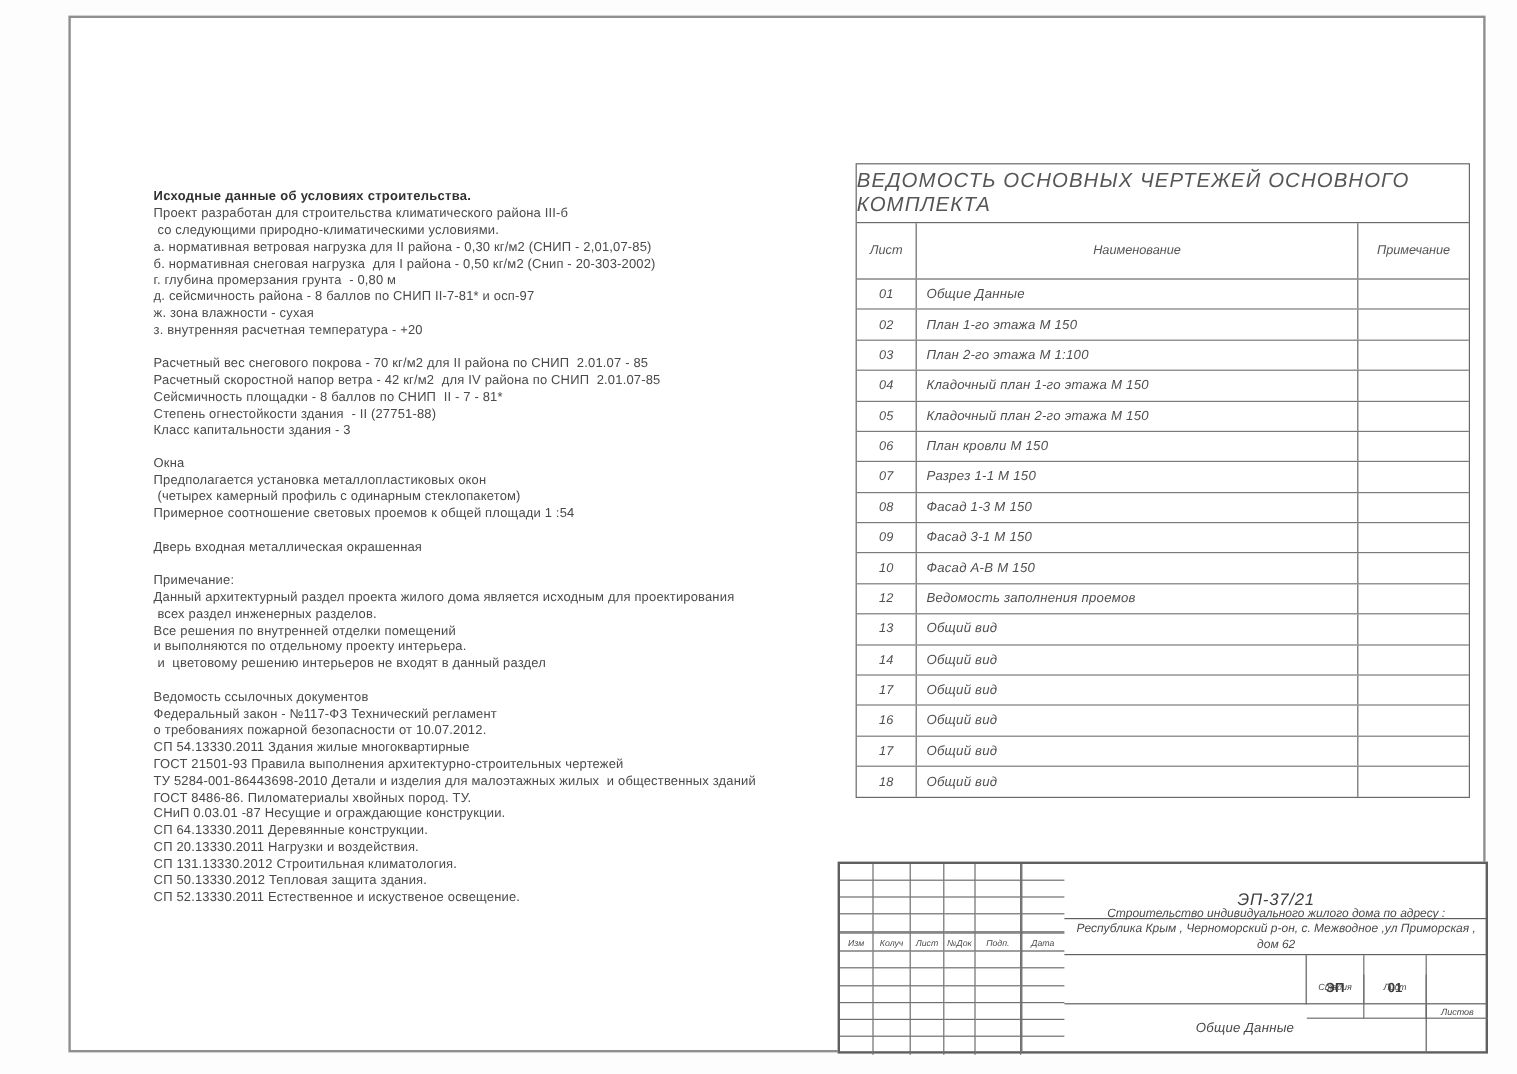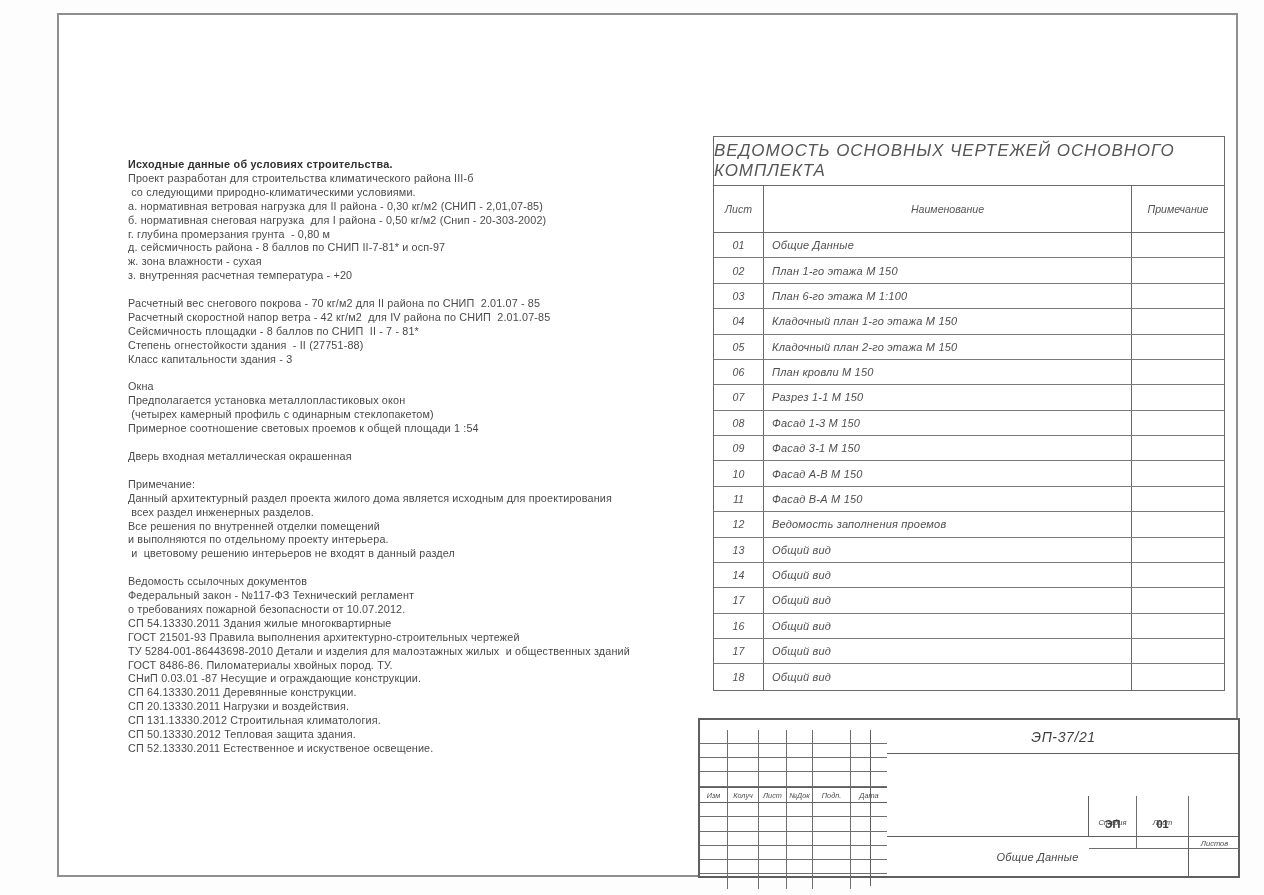--- a/index.html
+++ b/index.html
@@ -39,30 +39,30 @@
   .drow>div{box-sizing:border-box;}
   .drow .c1{display:flex;align-items:center;justify-content:center;border-right:1.2px solid #6a6a6a;font-style:italic;font-size:10.6px;}
   .drow .c2{display:flex;align-items:center;padding-left:8px;border-right:1.2px solid #6a6a6a;font-style:italic;font-size:11px;letter-spacing:.2px;}
   
   .stamp{
     position:absolute;left:698px;top:718px;width:542px;height:160px;box-sizing:border-box;
     border:2px solid #5f5f5f;color:#474747;font-style:italic;background:#fff;
   }
   .stamp .abs{position:absolute;box-sizing:border-box;}
   .rev{
-    left:0;top:10px;width:171px;height:156px;border-right:1.8px solid #5f5f5f;
+    left:0;top:0;width:152px;height:156px;border-right:1.8px solid #5f5f5f;
     display:grid;grid-template-columns:28px 31px 28px 26px 38px 36px;
     grid-template-rows:14px 14px 14px 15px 16px 14.3px 14.3px 14.3px 14.3px 14.3px 14.2px;
   }
   .rcell{border-right:1px solid #6f6f6f;border-bottom:1px solid #6f6f6f;box-sizing:border-box;}
   .rcell.lastcol{border-right:none;}
   .rcell.lastrow{border-bottom:none;}
   .rlabel{display:flex;align-items:center;justify-content:center;font-size:7.3px;color:#4c4c4c;
           border-bottom:1.3px solid #5f5f5f;border-top:1.3px solid #5f5f5f;}
-  .docnum{left:187px;top:0;width:353px;height:34px;border-bottom:1.4px solid #5f5f5f;
+  .docnum{left:187px;top:12px;width:353px;height:34px;border-bottom:1.4px solid #5f5f5f;
           display:flex;align-items:center;justify-content:center;font-size:14px;letter-spacing:.6px;color:#3e3e3e;}
   .addr{left:187px;top:34px;width:353px;height:42px;border-bottom:1.4px solid #5f5f5f;
         display:flex;flex-direction:column;align-items:center;justify-content:center;
         font-size:10px;line-height:13px;text-align:center;color:#4a4a4a;}
   .bigempty{left:187px;top:76px;width:202px;height:41px;border-right:1.4px solid #5f5f5f;border-bottom:1.4px solid #5f5f5f;}
   .stagehead{left:389px;top:76px;width:151px;height:16px;display:grid;grid-template-columns:48px 52px 51px;}
   .stagehead>div{display:flex;align-items:center;justify-content:center;font-size:7.5px;
                  border-right:1px solid #6f6f6f;border-bottom:1px solid #6f6f6f;box-sizing:border-box;}
   .stagehead>div:last-child{border-right:none;margin-top:43px;}
   .stagevals{left:389px;top:92px;width:151px;height:25px;display:grid;grid-template-columns:48px 52px 51px;}
@@ -144,21 +144,21 @@
     <div class="c2">Общие Данные</div>
     <div class="c3"></div>
   </div>
       <div class="drow">
     <div class="c1">02</div>
     <div class="c2">План 1-го этажа М 150</div>
     <div class="c3"></div>
   </div>
       <div class="drow">
     <div class="c1">03</div>
-    <div class="c2">План 6-го этажа М 1:100</div>
+    <div class="c2">План 2-го этажа М 1:100</div>
     <div class="c3"></div>
   </div>
       <div class="drow">
     <div class="c1">04</div>
     <div class="c2">Кладочный план 1-го этажа М 150</div>
     <div class="c3"></div>
   </div>
       <div class="drow">
     <div class="c1">05</div>
     <div class="c2">Кладочный план 2-го этажа М 150</div>
@@ -180,25 +180,20 @@
     <div class="c3"></div>
   </div>
       <div class="drow">
     <div class="c1">09</div>
     <div class="c2">Фасад 3-1 М 150</div>
     <div class="c3"></div>
   </div>
       <div class="drow">
     <div class="c1">10</div>
     <div class="c2">Фасад А-В М 150</div>
-    <div class="c3"></div>
-  </div>
-      <div class="drow">
-    <div class="c1">11</div>
-    <div class="c2">Фасад В-А М 150</div>
     <div class="c3"></div>
   </div>
       <div class="drow">
     <div class="c1">12</div>
     <div class="c2">Ведомость заполнения проемов</div>
     <div class="c3"></div>
   </div>
       <div class="drow">
     <div class="c1">13</div>
     <div class="c2">Общий вид</div>
@@ -295,20 +290,24 @@
       <div class="rcell"></div>
       <div class="rcell lastcol"></div>
       <div class="rcell lastrow"></div>
       <div class="rcell lastrow"></div>
       <div class="rcell lastrow"></div>
       <div class="rcell lastrow"></div>
       <div class="rcell lastrow"></div>
       <div class="rcell lastcol lastrow"></div>
     </div>
   <div class="abs docnum">ЭП-37/21</div>
+  <div class="abs addr">
+    <div>Строительство индивидуального жилого дома по адресу :</div>
+    <div>Республика Крым , Черноморский р-он, с. Межводное ,ул Приморская , дом 62</div>
+  </div>
   <div class="abs bigempty"></div>
   <div class="abs stagehead">
     <div>Стадия</div>
     <div>Лист</div>
     <div>Листов</div>
   </div>
   <div class="abs stagevals">
     <div>ЭП</div>
     <div>01</div>
     <div></div>

